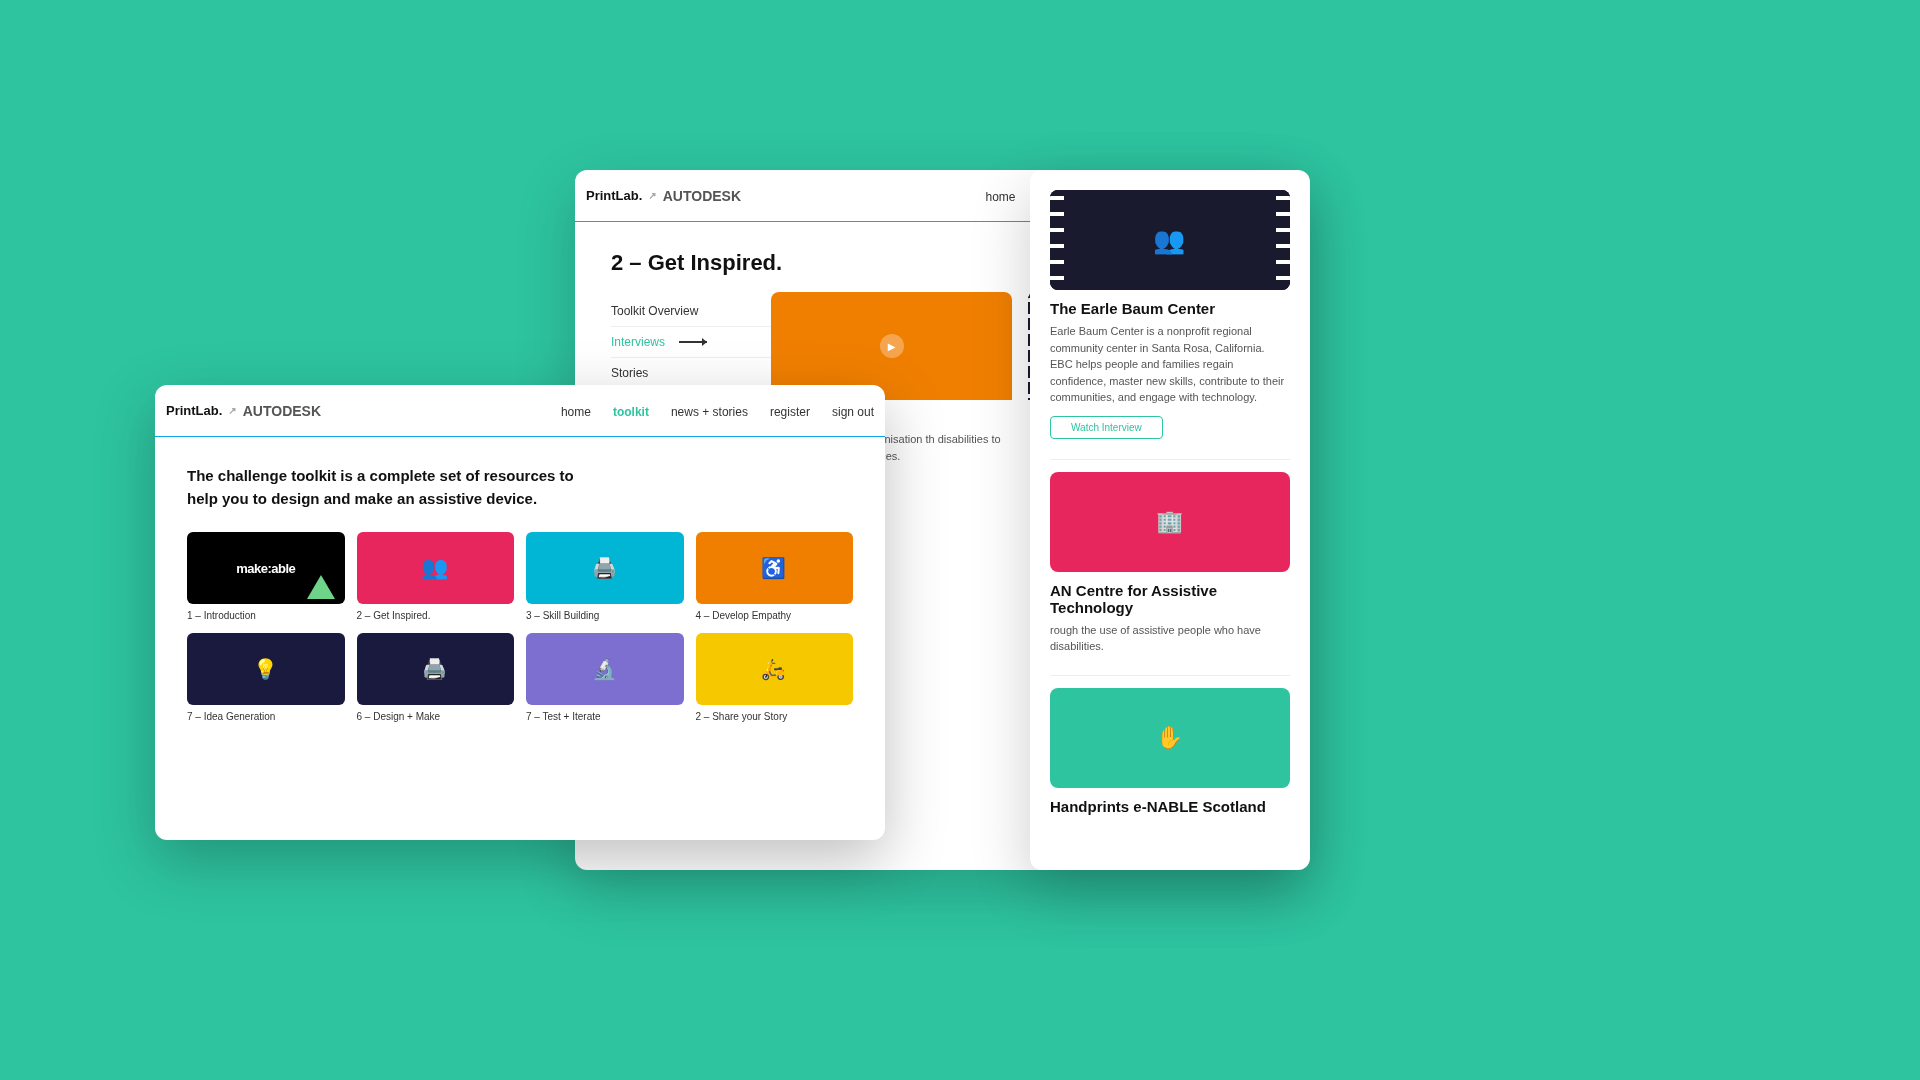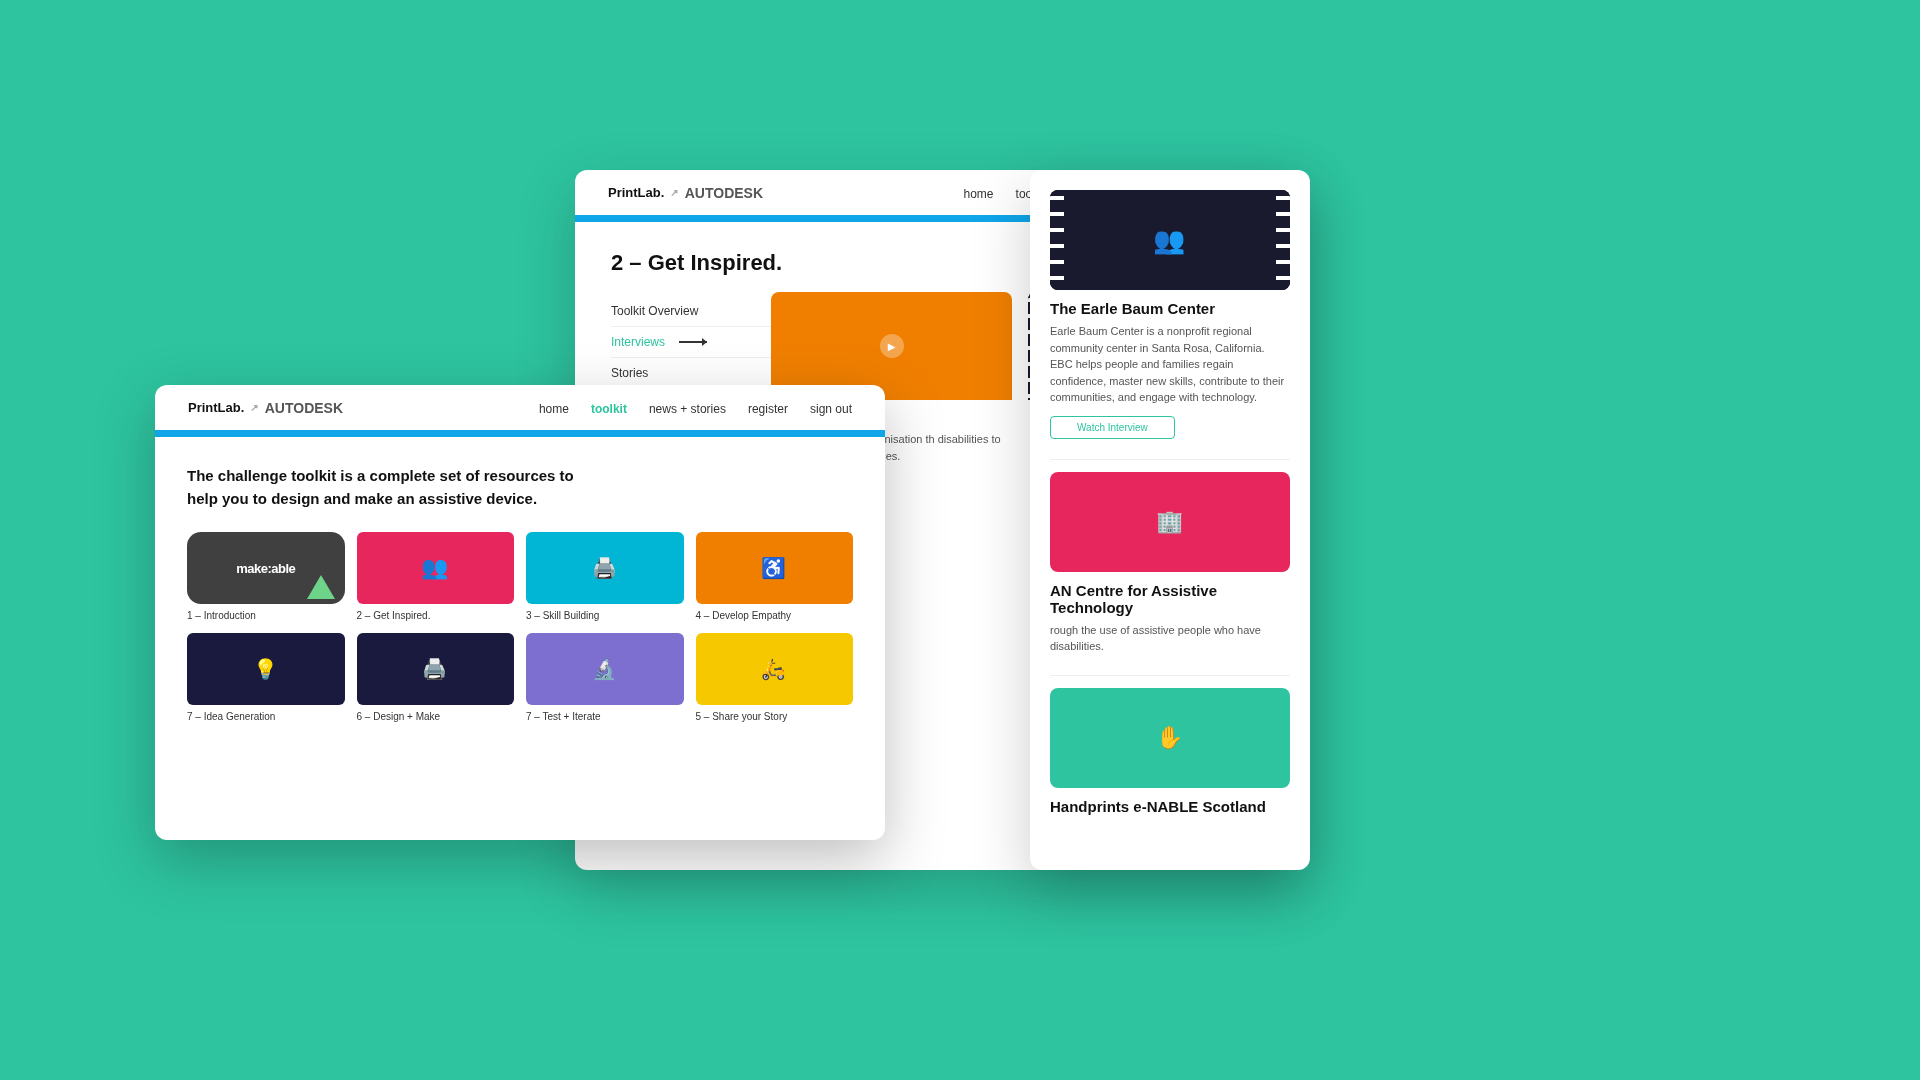--- a/index.html
+++ b/index.html
@@ -35,23 +35,23 @@
       background: #fff;
       border-radius: 12px;
       box-shadow: 0 20px 60px rgba(0,0,0,0.2);
       overflow: hidden;
     }
 
     
     .nav-bar {
       display: flex;
       align-items: center;
-      padding: 0 33px;
+      padding: 0 11px;
       height: 52px;
-      border-bottom: 7px solid #0ea5e9;
+      border-bottom: 1px solid #0ea5e9;
       justify-content: center;
     }
     .logo {
       font-size: 13px;
       font-weight: 700;
       color: #111;
       display: flex;
       align-items: center;
       gap: 6px;
       margin-right: auto;
@@ -108,21 +108,21 @@
       display: flex;
       align-items: center;
       justify-content: center;
     }
     .toolkit-label {
       font-size: 10px;
       color: #333;
     }
 
     
-    .thumb-1 { background: #404040; border-radius: 14px; }
+    .thumb-1 { background: #000000; }
     .thumb-2 { background: #e8265e; }
     .thumb-3 { background: #00b6d4; }
     .thumb-4 { background: #f07f00; }
     .thumb-5 { background: #1a1a3e; }
     .thumb-6 { background: #1a1a3e; }
     .thumb-7 { background: #7c6fcf; }
     .thumb-8 { background: #f5c800; }
 
     
     .back-header {
@@ -255,21 +255,21 @@
       margin-bottom: 6px;
     }
     .right-card-body {
       font-size: 11px;
       color: #555;
       line-height: 1.5;
     }
     .watch-btn {
       display: inline-block;
       margin-top: 10px;
-      padding: 5px 26px;
+      padding: 5px 20px;
       border: 1px solid #2ec4a0;
       color: #2ec4a0;
       font-size: 10px;
       border-radius: 4px;
       cursor: pointer;
     }
     .right-divider {
       border: none;
       border-top: 1px solid #eee;
       margin: 12px 0;
@@ -464,21 +464,21 @@
         </div>
         <span class="toolkit-label">7 – Test + Iterate</span>
       </div>
 
       <div class="toolkit-card">
         <div class="toolkit-thumb thumb-8">
           <div class="thumb-inner">
             <span style="font-size:20px;">🛵</span>
           </div>
         </div>
-        <span class="toolkit-label">5 – Share your Story</span>
+        <span class="toolkit-label">2 – Share your Story</span>
       </div>
 
     </div>
   </div>
 </div>
 
 <div class="window-right">
 
   <div class="right-card">
     <div class="right-card-thumb" style="background:#1a1a2e; position:relative;">

